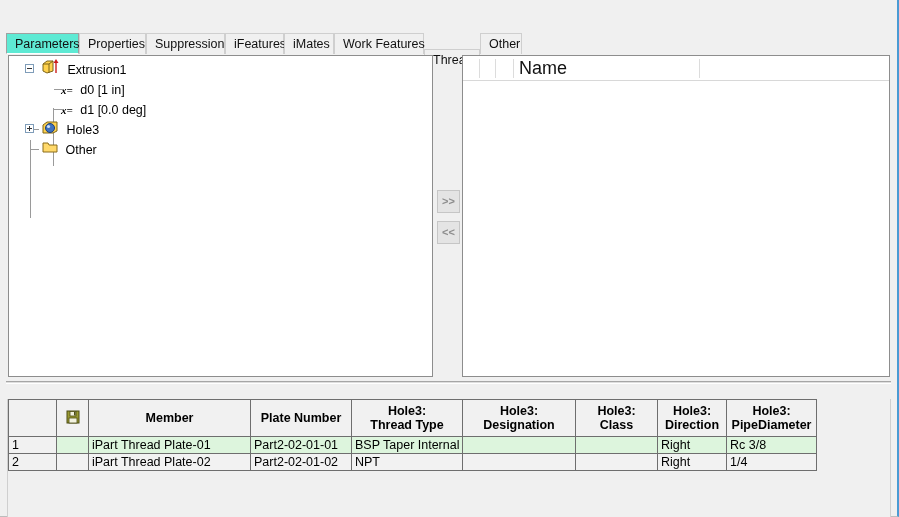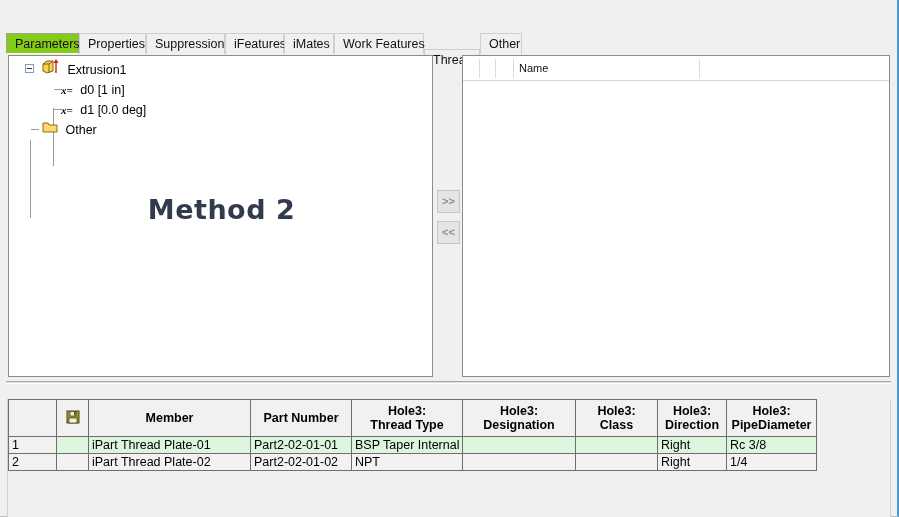--- a/index.html
+++ b/index.html
@@ -77,21 +77,21 @@
     font-size: 12.5px;
     color: #111;
     background: #f0f0f0;
     border: 1px solid #cfcfcf;
     border-bottom: none;
     box-sizing: border-box;
     white-space: nowrap;
     cursor: default;
   }
   .tab.active {
-    background: #84cc16;
+    background: #5eead4;
     border: 1px solid #a0a0a0;
     border-bottom: 1px solid #ffffff;
     z-index: 5;
     font-weight: normal;
   }
 
   
   .panel {
     position: absolute;
     background: #ffffff;
@@ -169,21 +169,21 @@
     background: #ffffff;
     border-bottom: 1px solid #d8d8d8;
     box-sizing: border-box;
   }
   .rp-col {
     position: absolute;
     top: 3px;
     height: 19px;
     border-right: 1px solid #dcdcdc;
     box-sizing: border-box;
-    font-size: 11px;
+    font-size: 18px;
     line-height: 19px;
     padding-left: 5px;
     color: #111;
     white-space: nowrap;
   }
 
   
   .xfer-btn {
     position: absolute;
     left: 437px;
@@ -310,33 +310,44 @@
         <span class="tw-icon" style="font-size:11px;font-weight:bold;font-style:italic;font-family:'Liberation Serif',serif;margin-left:8px;">x=</span>
         <span class="lbl" style="margin-left:4px;">d0 [1 in]</span>
       </div>
 
       <div class="tree-row" style="padding-left:44px;">
         <div class="tline" style="left:45px;top:10px;width:9px;height:1px;"></div>
         <span class="tw-icon" style="font-size:11px;font-weight:bold;font-style:italic;font-family:'Liberation Serif',serif;margin-left:8px;">x=</span>
         <span class="lbl" style="margin-left:4px;">d1 [0.0 deg]</span>
       </div>
 
+      <div class="tree-row" style="padding-left:33px;">
+        <div class="tline" style="left:22px;top:10px;width:8px;height:1px;"></div>
+        <span class="expander plus" style="left:16px;top:5px;"></span>
+        <span class="tw-icon">
+          <svg width="17" height="14" viewBox="0 0 17 14">
+            <polygon points="1,5 5,2 15,2 15,11 11,13 1,13" fill="#ffd24d" stroke="#7d6418" stroke-width="1"></polygon>
+            <circle cx="8" cy="8" r="4.5" fill="#3f72c0" stroke="#1d3f78" stroke-width="1"></circle>
+            <circle cx="6.5" cy="6.5" r="1.6" fill="#cfe2f8"></circle>
+          </svg>
+        </span>
+        <span class="lbl" style="margin-left:4px;">Hole3</span>
+      </div>
 
       <div class="tree-row" style="padding-left:33px;">
         <div class="tline" style="left:22px;top:10px;width:8px;height:1px;"></div>
         <span class="tw-icon">
           <svg width="16" height="13" viewBox="0 0 16 13">
             <path d="M1,3 L1,11 L15,11 L15,4 L7,4 L6,2 L1,2 Z" fill="#ffd96b" stroke="#8a6d1a" stroke-width="1"></path>
           </svg>
         </span>
         <span class="lbl" style="margin-left:4px;">Other</span>
       </div>
     </div>
 
-    <div id="watermark">Method 2</div>
   </div>
 
   <div class="xfer-btn" id="btn-add">&gt;&gt;</div>
   <div class="xfer-btn" id="btn-rem">&lt;&lt;</div>
 
   <div class="panel" id="right-panel">
     <div id="rp-header">
       <div class="rp-col" style="left:1px;width:16px;"></div>
       <div class="rp-col" style="left:17px;width:16px;"></div>
       <div class="rp-col" style="left:33px;width:18px;"></div>
@@ -366,21 +377,21 @@
             <span>
               <svg width="14" height="14" viewBox="0 0 14 14">
                 <rect x="1" y="1" width="12" height="12" fill="#9a9a33" stroke="#4c4c14" stroke-width="1"></rect>
                 <rect x="4" y="1.5" width="6" height="4.5" fill="#f2f2e0" stroke="#4c4c14" stroke-width="0.8"></rect>
                 <rect x="8" y="2" width="1.6" height="3.4" fill="#4c4c14"></rect>
                 <rect x="3" y="8" width="8" height="5" fill="#f2f2e0" stroke="#4c4c14" stroke-width="0.8"></rect>
               </svg>
             </span>
           </th>
           <th>Member</th>
-          <th>Part Number</th>
+          <th>Plate Number</th>
           <th style="white-space:pre-line">Hole3:
 Thread Type</th>
           <th style="white-space:pre-line">Hole3:
 Designation</th>
           <th style="white-space:pre-line">Hole3:
 Class</th>
           <th style="white-space:pre-line">Hole3:
 Direction</th>
           <th style="white-space:pre-line">Hole3:
 PipeDiameter</th>

